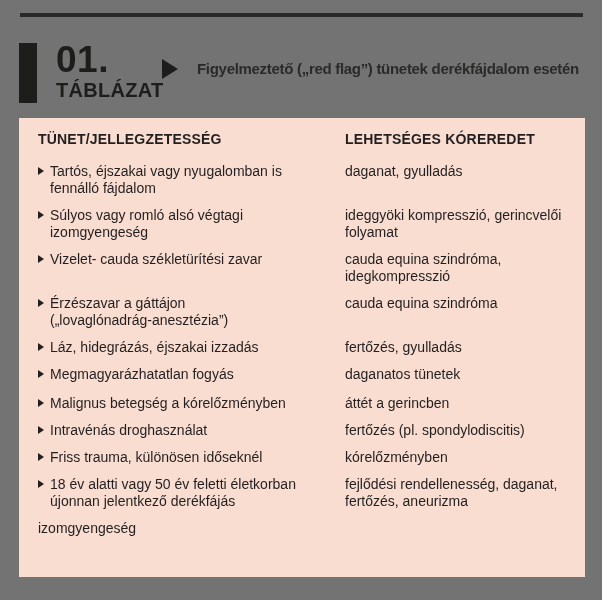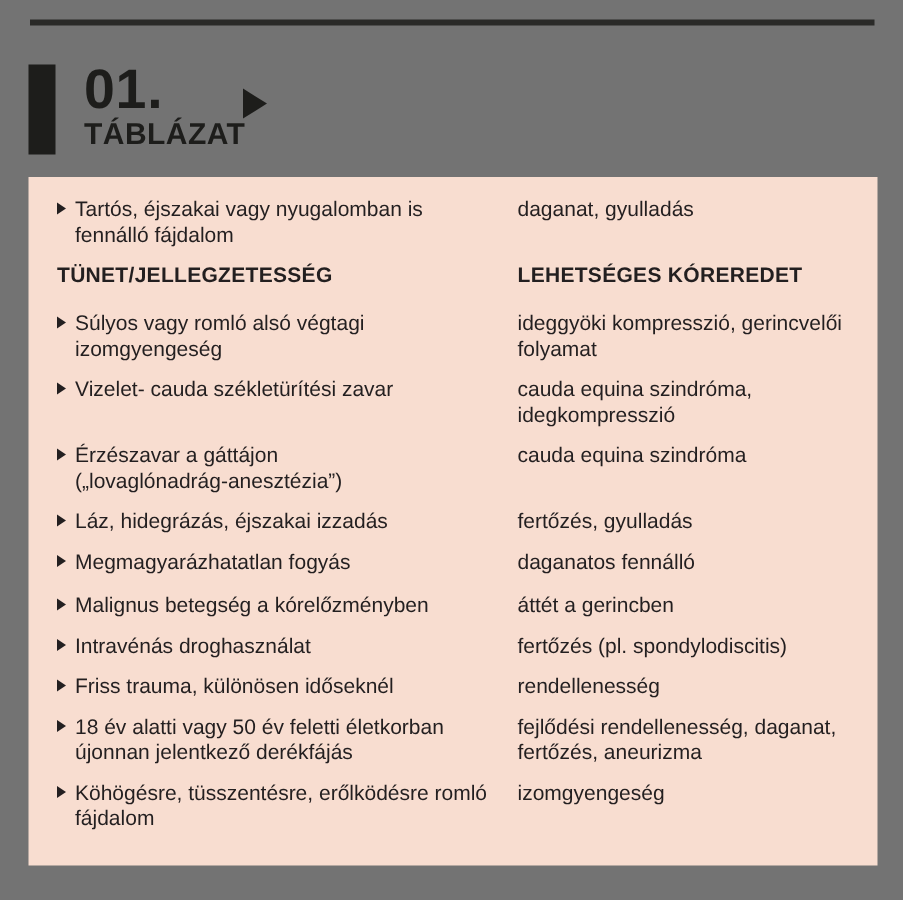--- a/index.html
+++ b/index.html
@@ -138,43 +138,44 @@
 
   <div class="accent-bar"></div>
 
   <div class="num-block">
     <div class="table-number">01.</div>
     <div class="table-label">TÁBLÁZAT</div>
   </div>
 
   <div class="arrow-icon"></div>
 
+  <div class="table-title">Figyelmeztető („red flag”) tünetek derékfájdalom esetén</div>
 
   <section class="panel">
-
-    <div class="row">
-      <div class="cell sym">
-        <div class="sym-inner">
-          <span class="bullet"></span>
-          <span class="sym-text">Tartós, éjszakai vagy nyugalomban is
-fennálló fájdalom</span>
-        </div>
-      </div>
-      <div class="cell cause">daganat, gyulladás</div>
-    </div>
 
     <div class="row head-row">
       <div class="cell sym colhead">TÜNET/JELLEGZETESSÉG</div>
       <div class="cell cause colhead">LEHETSÉGES KÓREREDET</div>
     </div>
 
     <div class="row">
       <div class="cell sym">
         <div class="sym-inner">
           <span class="bullet"></span>
+          <span class="sym-text">Tartós, éjszakai vagy nyugalomban is
+fennálló fájdalom</span>
+        </div>
+      </div>
+      <div class="cell cause">daganat, gyulladás</div>
+    </div>
+
+    <div class="row">
+      <div class="cell sym">
+        <div class="sym-inner">
+          <span class="bullet"></span>
           <span class="sym-text">Súlyos vagy romló alsó végtagi
 izomgyengeség</span>
         </div>
       </div>
       <div class="cell cause">ideggyöki kompresszió, gerincvelői
 folyamat</div>
     </div>
 
     <div class="row">
       <div class="cell sym">
@@ -208,21 +209,21 @@
       <div class="cell cause">fertőzés, gyulladás</div>
     </div>
 
     <div class="row">
       <div class="cell sym">
         <div class="sym-inner">
           <span class="bullet"></span>
           <span class="sym-text">Megmagyarázhatatlan fogyás</span>
         </div>
       </div>
-      <div class="cell cause">daganatos fennálló</div>
+      <div class="cell cause">daganatos tünetek</div>
     </div>
 
     <div class="row group-break">
       <div class="cell sym">
         <div class="sym-inner">
           <span class="bullet"></span>
           <span class="sym-text">Malignus betegség a kórelőzményben</span>
         </div>
       </div>
       <div class="cell cause">áttét a gerincben</div>
@@ -238,40 +239,33 @@
       <div class="cell cause">fertőzés (pl. spondylodiscitis)</div>
     </div>
 
     <div class="row">
       <div class="cell sym">
         <div class="sym-inner">
           <span class="bullet"></span>
           <span class="sym-text">Friss trauma, különösen időseknél</span>
         </div>
       </div>
-      <div class="cell cause">rendellenesség</div>
+      <div class="cell cause">kórelőzményben</div>
     </div>
 
     <div class="row">
       <div class="cell sym">
         <div class="sym-inner">
           <span class="bullet"></span>
           <span class="sym-text">18 év alatti vagy 50 év feletti életkorban
 újonnan jelentkező derékfájás</span>
         </div>
       </div>
       <div class="cell cause">fejlődési rendellenesség, daganat,
 fertőzés, aneurizma</div>
     </div>
 
     <div class="row">
-      <div class="cell sym">
-        <div class="sym-inner">
-          <span class="bullet"></span>
-          <span class="sym-text">Köhögésre, tüsszentésre, erőlködésre romló
-fájdalom</span>
-        </div>
-      </div>
       <div class="cell cause">izomgyengeség</div>
     </div>
 
   </section>
 </div>
 
 </body></html>

